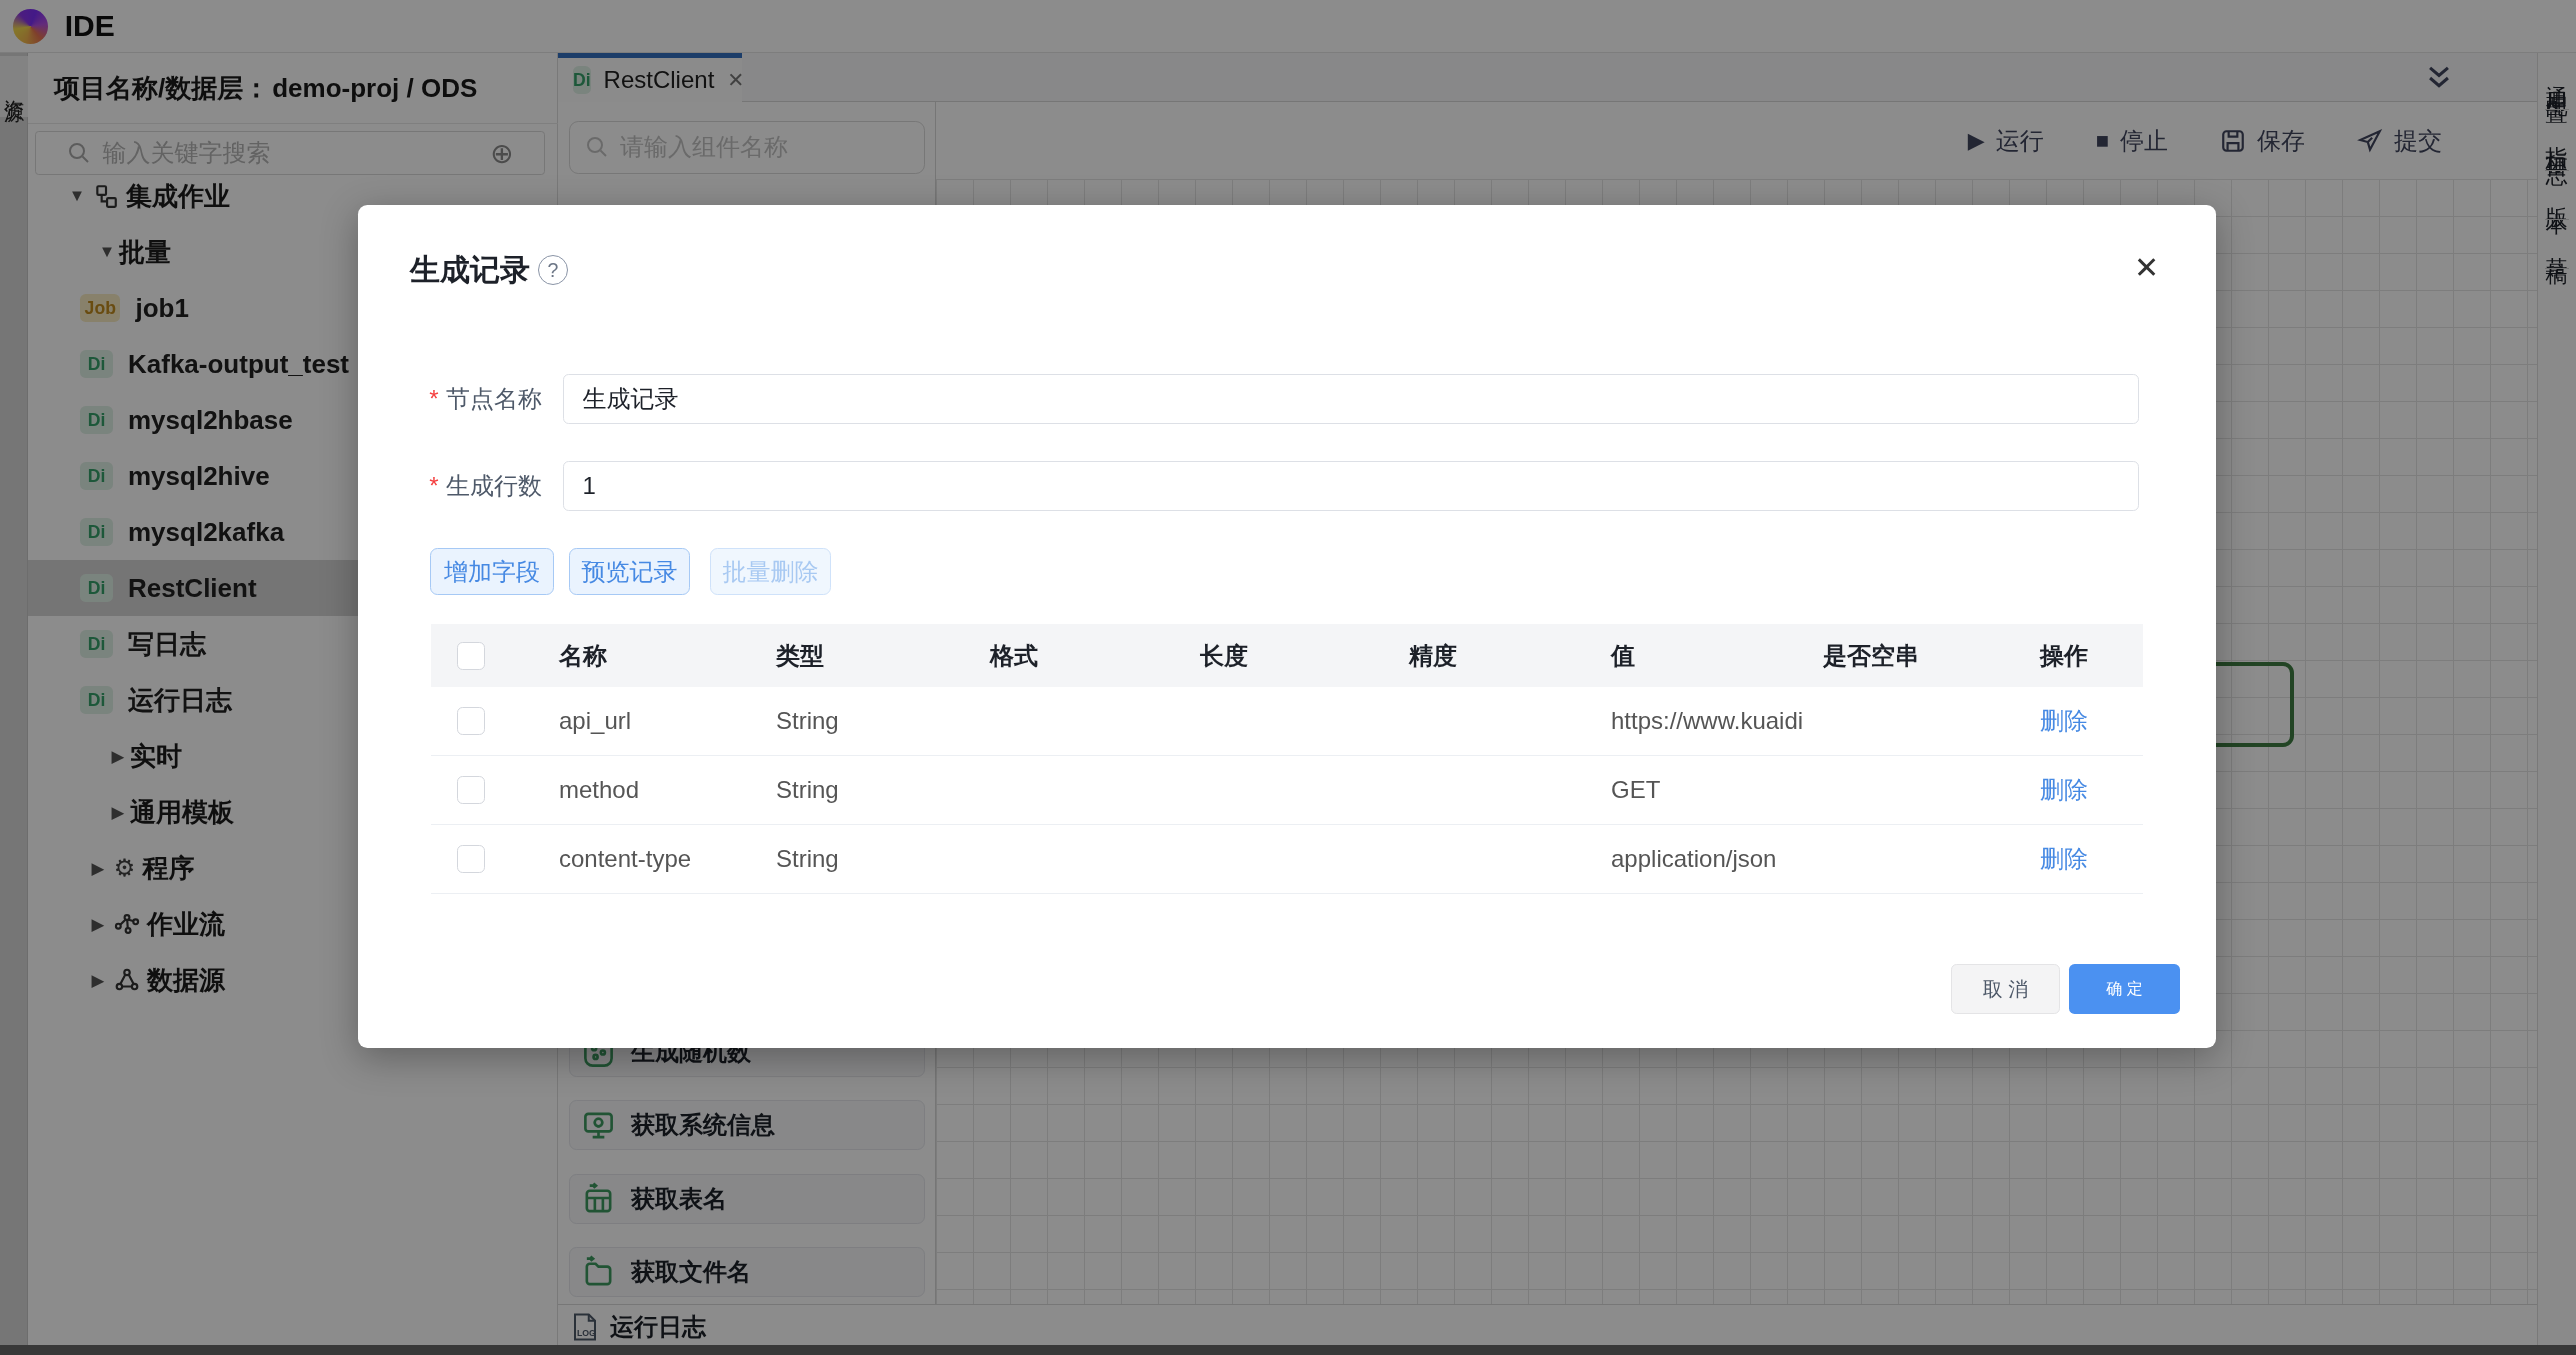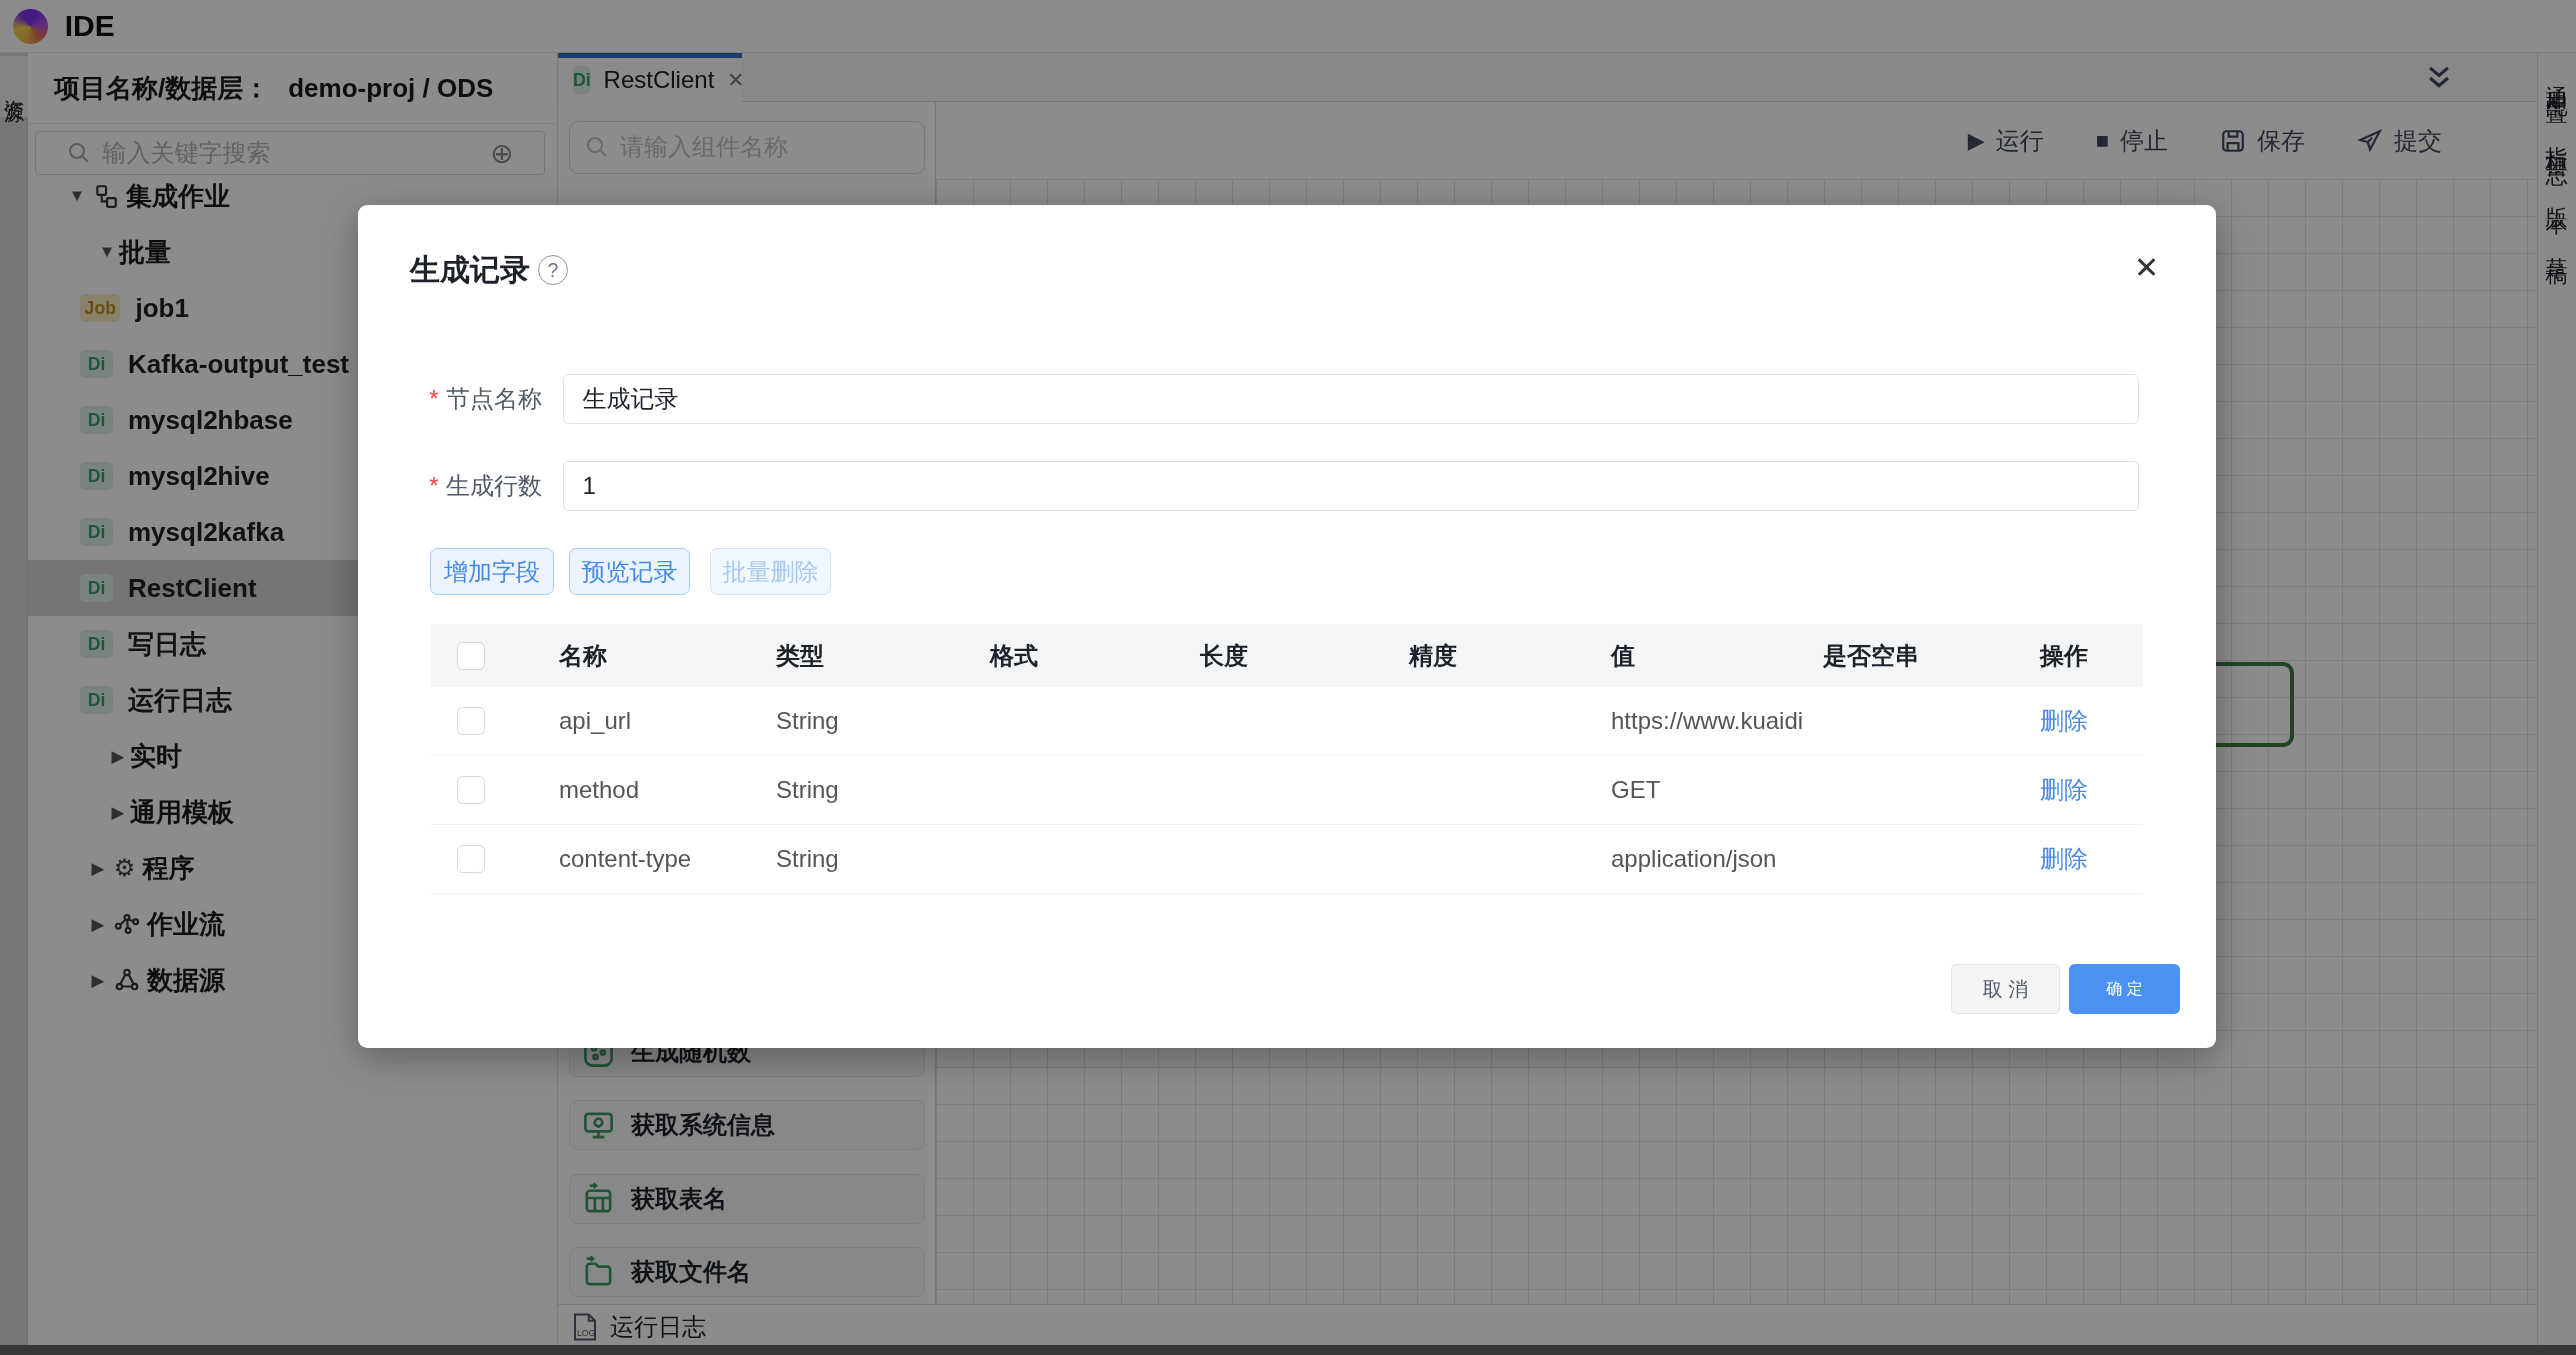--- a/index.html
+++ b/index.html
@@ -14,21 +14,21 @@
   .app-title{font-size:30px;font-weight:bold;color:#111;margin-left:16.7px;}
 
   
   .activity-strip{left:0;top:53px;width:28px;height:1292px;background:#d8d8d8;border-right:0.9px solid #c6c6c6;}
   .activity-tab{left:0;top:2.8px;width:28px;height:61px;background:#efefef;color:#222;
     writing-mode:vertical-rl;text-orientation:upright;font-size:20.4px;display:flex;align-items:center;justify-content:center;letter-spacing:3.7px;}
 
   
   .sidebar{left:28px;top:53px;width:530px;height:1292px;background:#fff;border-right:0.9px solid #dcdcdc;}
   .proj-header{left:0;top:0;width:530px;height:71px;border-bottom:0.9px solid #e8e8e8;display:flex;align-items:center;padding-left:26px;font-size:26px;font-weight:bold;color:#1a1a1a;white-space:nowrap;}
-  .proj-header .val{margin-left:19px;text-align:center;}
+  .proj-header .val{margin-left:3px;text-align:center;}
   .side-search{left:7.4px;top:78px;width:510px;height:44px;border:0.9px solid #d9d9d9;border-radius:3.7px;display:flex;align-items:center;padding:0 31px;color:#b4b4b4;}
   .side-search .ph{font-size:24px;margin-left:11px;flex:1;}
   .locate-glyph{font-size:28px;color:#8a8a8a;}
   .tree{left:0;top:115px;width:530px;}
   .trow{position:relative;height:56px;display:flex;align-items:center;font-size:26px;color:#222;}
   .trow.sel{background:#d5d5d5;}
   .caret{font-size:16.7px;color:#555;width:24px;text-align:center;flex:0 0 auto;}
   .tico{display:inline-flex;margin:0 7.4px 0 3.7px;flex:0 0 auto;}
   .tlabel{font-weight:bold;color:#1d1d1d;}
   .trow .plain{font-weight:bold;}
@@ -56,21 +56,21 @@
   .canvas-col{left:936px;top:102px;width:1601px;height:1202px;background:#fff;}
   .canvas-toolbar{left:0;top:0;width:1601px;height:77px;background:#fff;display:flex;align-items:center;justify-content:flex-end;padding-right:95px;gap:52px;}
   .tbtn{display:flex;align-items:center;gap:11px;font-size:24px;color:#40455e;cursor:pointer;}
   .tbtn .g{font-size:22px;color:#40455e;}
   .grid{left:0;top:77px;width:1601px;height:1125px;background:#fff;
     background-image:linear-gradient(#e4e4e4 0.9px,transparent 0.9px),linear-gradient(90deg,#e4e4e4 0.9px,transparent 0.9px);
     background-size:37px 37px;}
   .node{position:absolute;left:1237px;top:483px;width:121px;height:85px;border:4.6px solid #3f7d42;border-radius:11px;background:transparent;}
 
   
-  .bottom-bar{left:558px;top:1304px;width:1979px;height:45px;background:#fff;border-top:0.9px solid #d9d9d9;display:flex;align-items:center;padding-left:13px;}
+  .bottom-bar{left:558px;top:1304px;width:1979px;height:45px;background:#fff;border-top:0.9px solid #d9d9d9;display:flex;align-items:center;padding-left:13px;font-weight:bold;}
   .bottom-bar .blabel{font-size:24px;color:#1d2129;margin-left:11px;}
   .bottom-strip{left:0;top:1345px;width:2576px;height:11px;background:#666;}
 
   
   .right-strip{left:2537px;top:53px;width:39px;height:1292px;background:#fbfbfb;border-left:0.9px solid #dcdcdc;display:flex;flex-direction:column;align-items:center;padding-top:15px;}
   .rtab{writing-mode:vertical-rl;text-orientation:upright;font-size:22px;color:#1d2129;letter-spacing:5.6px;line-height:39px;cursor:pointer;}
   .rdiv{width:24px;height:0;border-top:0.9px solid #cfcfcf;margin:18.6px 0;}
 
   
   .overlay{left:0;top:0;width:2576px;height:1356px;background:rgba(0,0,0,0.45);z-index:50;}

